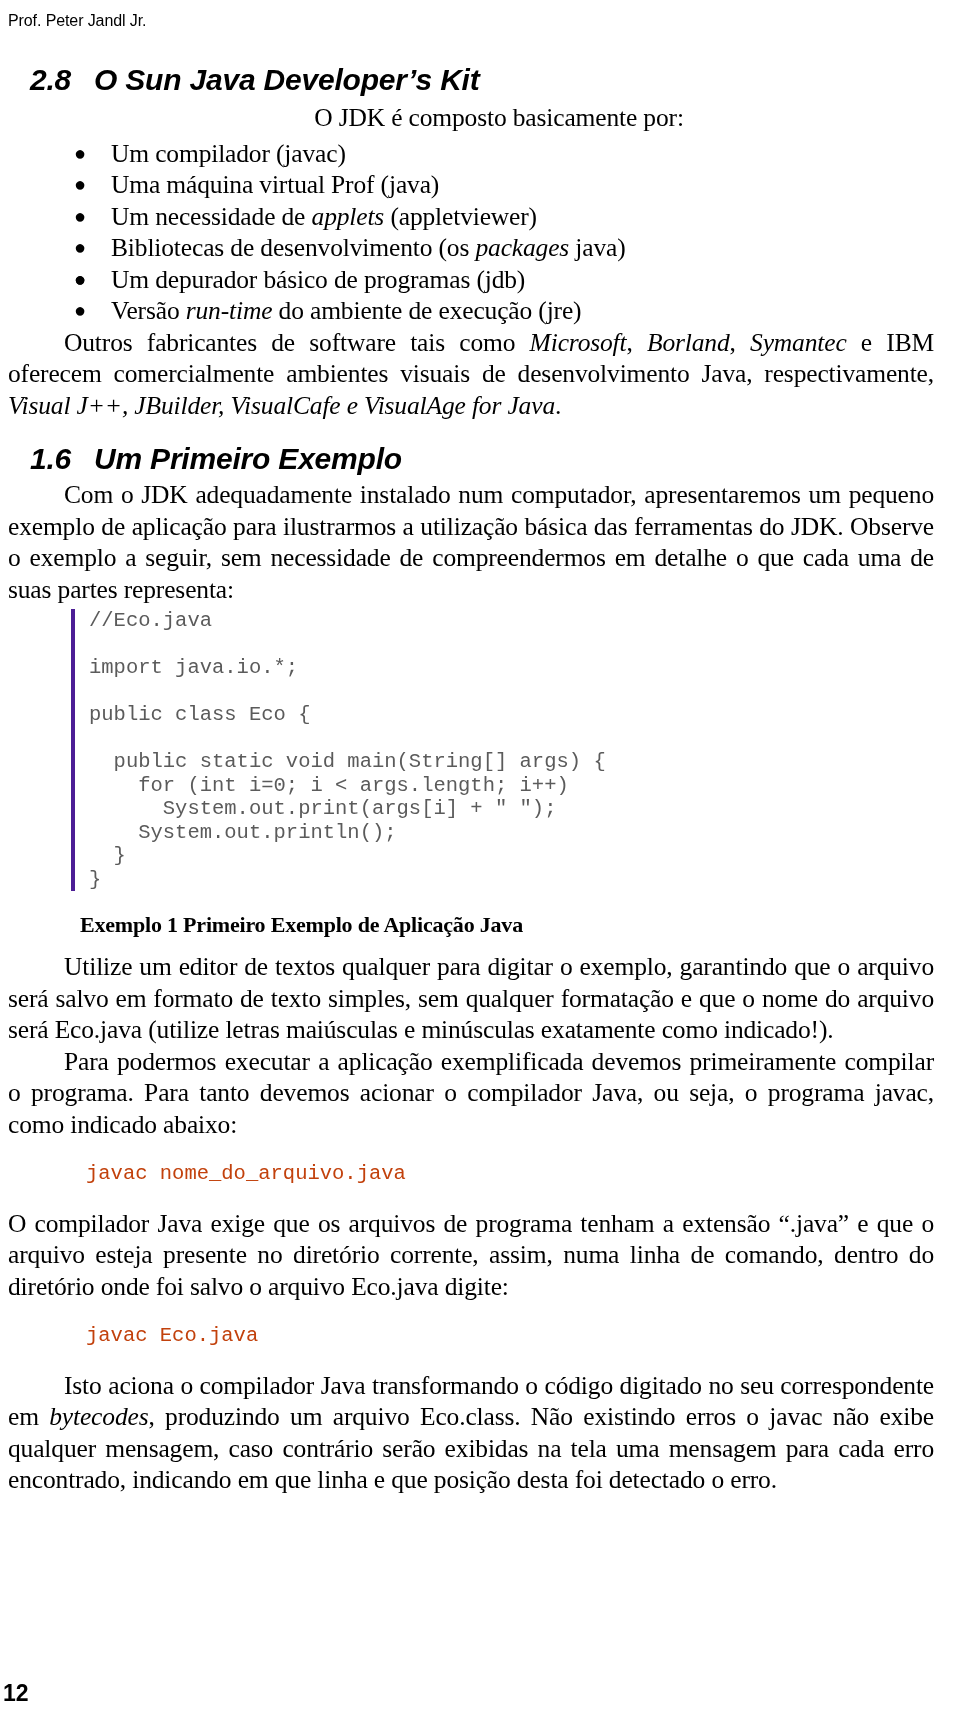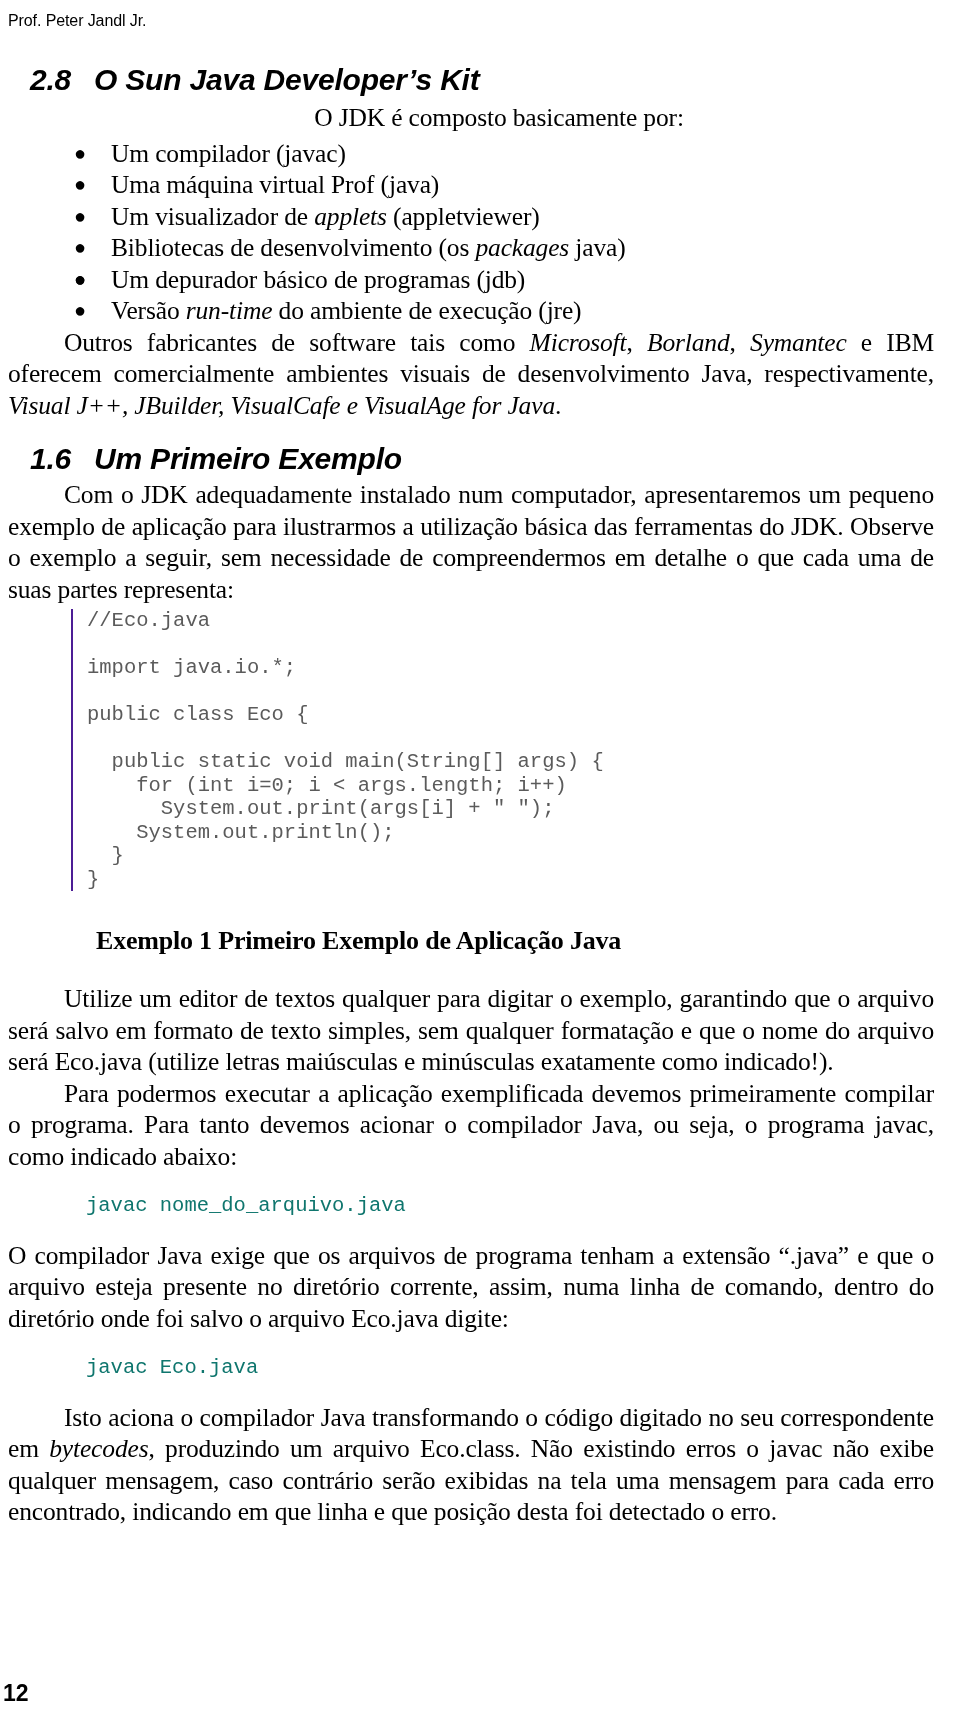--- a/index.html
+++ b/index.html
@@ -107,47 +107,47 @@
   em { font-style: italic; }
 
   
   pre.code-block {
     font-family: "Liberation Mono", "DejaVu Sans Mono", monospace;
     font-size: 20.5px;
     line-height: 23.5px;
     color: #5b5b5b;
     margin: 0;
     padding: 0 0 0 14px;
-    border-left: 2px solid #4c1d95;
+    border-left: 4px solid #4c1d95;
     white-space: pre;
   }
   .code-wrap {
     margin-left: 63px;
     margin-top: 4px;
   }
   pre.code-plain {
     font-family: "Liberation Mono", "DejaVu Sans Mono", monospace;
     font-size: 20.5px;
     line-height: 23.5px;
-    color: #0f766e;
+    color: #c2410c;
     margin: 0;
     padding: 0;
     white-space: pre;
   }
   .code-plain-wrap {
     margin-left: 78px;
   }
 
   
   p.figure-caption {
     font-family: "Liberation Serif", "DejaVu Serif", serif;
     font-weight: bold;
-    font-size: 26px;
+    font-size: 22px;
     line-height: 32px;
-    margin: 16px;
+    margin: 0;
     padding-left: 72px;
     letter-spacing: -0.2px;
     white-space: nowrap;
   }
 
   
   .page-number {
     position: absolute;
     left: 3px;
     bottom: 16px;
@@ -169,21 +169,21 @@
 
   <div class="content">
 
     <h2 class="section-heading"><span class="num">2.8</span><span>O Sun Java Developer’s Kit</span></h2>
 
     <p class="lead">O JDK é composto basicamente por:</p>
 
     <ul class="jdk-list">
       <li><span class="bullet">●</span><span>Um compilador (javac)</span></li>
       <li><span class="bullet">●</span><span>Uma máquina virtual Prof (java)</span></li>
-      <li><span class="bullet">●</span><span>Um visualizador de </span><em>applets</em><span> (appletviewer)</span></li>
+      <li><span class="bullet">●</span><span>Um necessidade de </span><em>applets</em><span> (appletviewer)</span></li>
       <li><span class="bullet">●</span><span>Bibliotecas de desenvolvimento (os </span><em>packages</em><span> java)</span></li>
       <li><span class="bullet">●</span></li>
       <li><span class="bullet">●</span><span>Um depurador básico de programas (jdb)</span></li>
       <li><span class="bullet">●</span><span>Versão </span><em>run-time</em><span> do ambiente de execução (jre)</span></li>
     </ul>
 
 
     <p class="body-par indent"><span>Outros fabricantes de software tais como </span><em>Microsoft</em><span>, </span><em>Borland</em><span>, </span><em>Symantec</em><span> e IBM oferecem comercialmente ambientes visuais de desenvolvimento Java, respectivamente, </span><em>Visual J++, JBuilder, VisualCafe e VisualAge for Java</em><span>.</span></p>
 
     <h2 class="section-heading second"><span class="num">1.6</span><span>Um Primeiro Exemplo</span></h2>

